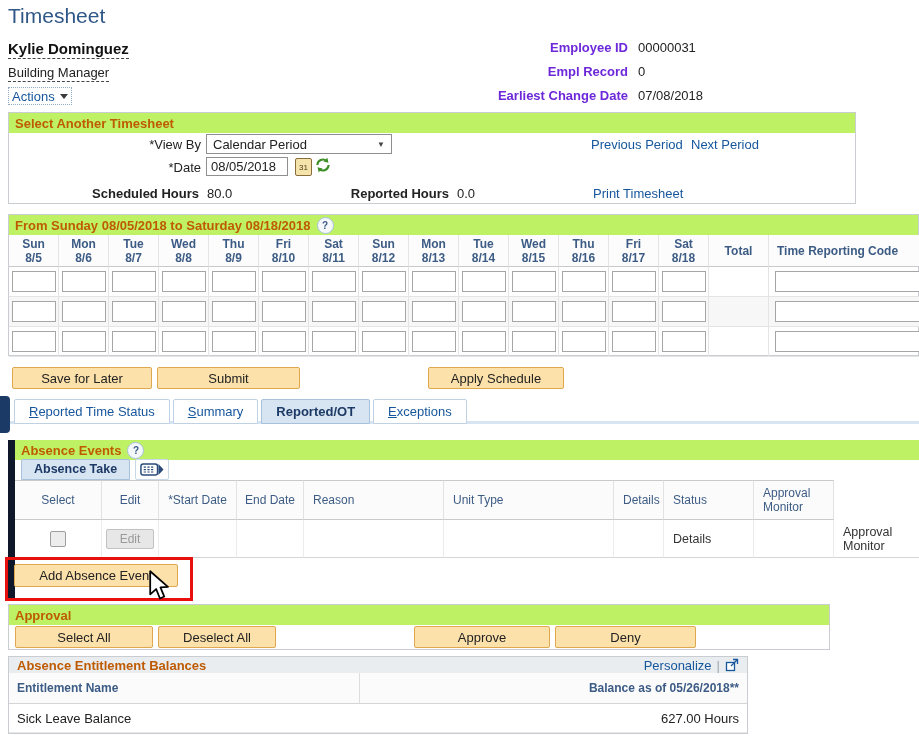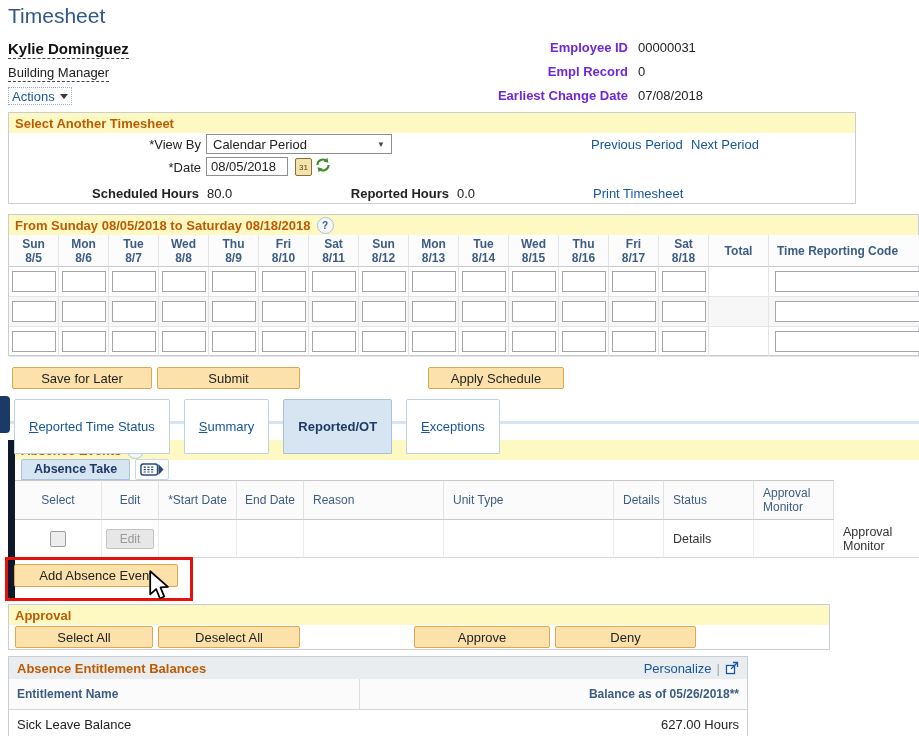--- a/index.html
+++ b/index.html
@@ -16,21 +16,21 @@
            display:flex;align-items:center;gap:5px;height:16px;cursor:pointer;}
   .caret{width:0;height:0;border-left:4px solid transparent;border-right:4px solid transparent;
          border-top:5px solid #3A3A3A;}
   .emp-info{left:400px;top:40px;}
   .emp-row{display:flex;height:24px;}
   .emp-label{width:228px;text-align:right;font-weight:bold;color:#6d28d9;}
   .emp-value{margin-left:10px;color:#222;}
 
   
   .groupbox{border:1px solid #C9CDD1;background:#fff;box-sizing:border-box;}
-  .secbar{background:#fef9c3;color:#BE5A00;font-weight:bold;height:20px;font-size:13px;
+  .secbar{background:#bef264;color:#BE5A00;font-weight:bold;height:20px;font-size:13px;
           display:flex;align-items:center;gap:6px;padding:0 6px;box-sizing:border-box;}
   .helpicon{display:inline-flex;width:15px;height:15px;border-radius:50%;border:1px solid #A9C2DB;
             background:#F4F8FB;color:#3D5C85;font-size:10px;font-weight:bold;
             align-items:center;justify-content:center;flex:0 0 auto;}
   .link{color:#15569C;cursor:pointer;}
 
   
   #select-box{left:8px;top:112px;width:848px;height:92px;}
   .flabel{position:absolute;width:192px;text-align:right;color:#222;}
   .blabel{position:absolute;text-align:right;font-weight:bold;color:#222;}
@@ -60,21 +60,21 @@
   .trc-input{width:180px;height:17px;border:1px solid #A6A6A6;background:#fff;margin-left:6px;}
 
   
   .btn{position:absolute;background:#FCE1AB;border:1px solid #DFA850;border-radius:2px;
        font-family:inherit;font-size:13px;color:#222;height:22px;box-sizing:border-box;
        cursor:pointer;padding:0;}
 
   
   .tab-underline{left:0;top:421px;width:919px;height:3px;background:#D7E4F1;}
   #tabbar{left:14px;top:399px;display:flex;}
-  .tab{border:1px solid #BFD1E2;background:#fff;color:#15569C;padding:19px 14px;margin-right:14px;
+  .tab{border:1px solid #BFD1E2;background:#fff;color:#15569C;padding:4px 14px;margin-right:3px;
        font-size:13px;border-radius:2px 2px 0 0;cursor:pointer;position:relative;z-index:2;}
   .tab.active{background:#D7E4F1;color:#1D3A66;font-weight:bold;border-color:#A9C2DB;}
   .drawer{left:0;top:396px;width:10px;height:37px;background:#1C3A66;border-radius:0 4px 4px 0;cursor:pointer;}
 
   
   #absence-box{left:8px;top:440px;width:911px;height:161px;border-left:7px solid #0f172a;}
   .subtabs{position:absolute;left:6px;top:19px;display:flex;align-items:flex-end;}
   .subtab{background:#D7E4F1;border:1px solid #A9C2DB;color:#1D3A66;font-weight:bold;font-size:12.5px;
           padding:2px 12px;border-radius:2px 2px 0 0;cursor:pointer;height:21px;box-sizing:border-box;}
   .iconbox{margin-left:5px;border:1px solid #C9D8E6;background:#fff;border-radius:2px;
@@ -99,21 +99,21 @@
 
   
   .redbox{left:5px;top:557px;width:188px;height:44px;border:3px solid #E8100C;
           box-sizing:border-box;z-index:5;pointer-events:none;}
   .cursor-svg{left:147px;top:570px;z-index:6;pointer-events:none;}
 
   
   #approval-box{left:8px;top:604px;width:822px;height:46px;}
   
   #ent-box{left:8px;top:656px;width:740px;border:1px solid #C9CDD1;box-sizing:border-box;}
-  .ent-secbar{background:#E9EDF0;height:22px;display:flex;align-items:center;
+  .ent-secbar{background:#E9EDF0;height:16px;display:flex;align-items:center;
               justify-content:space-between;padding:0 8px;color:#BE5A00;font-weight:bold;}
   .ent-pers{display:flex;align-items:center;gap:5px;font-weight:normal;}
   .ent-header{display:flex;height:30px;background:#FBFBFB;border-bottom:1px solid #D5D5D5;
               font-weight:bold;color:#3D5C85;font-size:12px;align-items:stretch;}
   .ent-h-name{width:350px;display:flex;align-items:center;padding-left:8px;box-sizing:border-box;}
   .ent-h-bal{flex:1;display:flex;align-items:center;justify-content:flex-end;padding-right:8px;
              border-left:1px solid #DDDDDD;}
   .ent-row{display:flex;height:28px;border-bottom:1px solid #E8E8E8;}
   .ent-name{width:350px;display:flex;align-items:center;padding-left:8px;box-sizing:border-box;}
   .ent-bal{flex:1;display:flex;align-items:center;justify-content:flex-end;padding-right:8px;}
@@ -471,21 +471,21 @@
   <svg class="abs cursor-svg" width="24" height="32" viewBox="0 0 14 20">
     <path d="M1.5 0.8 L1.5 15.2 L5.2 11.9 L7.6 17.8 L10.3 16.6 L7.9 10.9 L12.6 10.5 Z" fill="#ffffff" stroke="#000000" stroke-width="1.1" stroke-linejoin="round"></path>
   </svg>
 
   <div class="abs groupbox" id="approval-box">
     <div class="secbar">
       <span>Approval</span>
     </div>
     <div id="approval-buttons">
         <button class="btn" style="left: 6px; top: 21px; width: 138px;">Select All</button>
-        <button class="btn" style="left: 149px; top: 21px; width: 142px;">Deselect All</button>
+        <button class="btn" style="left: 149px; top: 21px; width: 118px;">Deselect All</button>
         <button class="btn" style="left: 405px; top: 21px; width: 136px;">Approve</button>
         <button class="btn" style="left: 546px; top: 21px; width: 141px;">Deny</button>
       </div>
   </div>
 
   <div class="abs" id="ent-box">
     <div class="ent-secbar">
       <span>Absence Entitlement Balances</span>
       <span class="ent-pers">
         <span class="link">Personalize</span>

